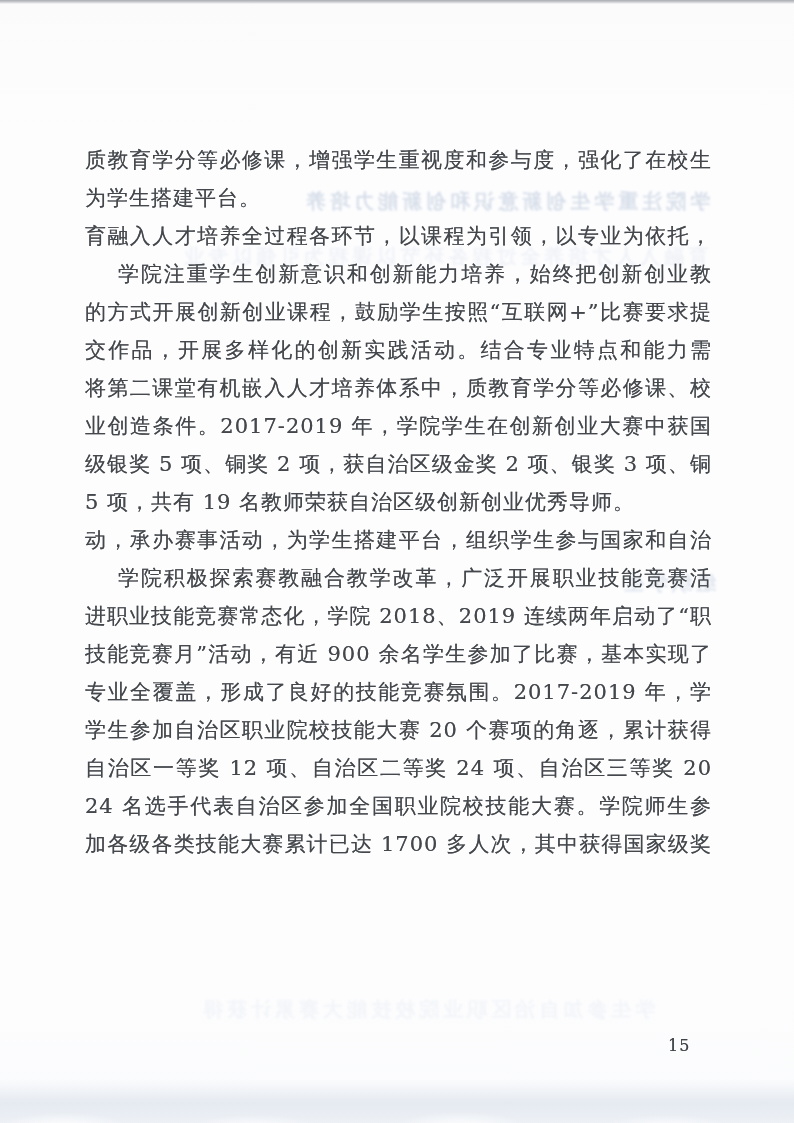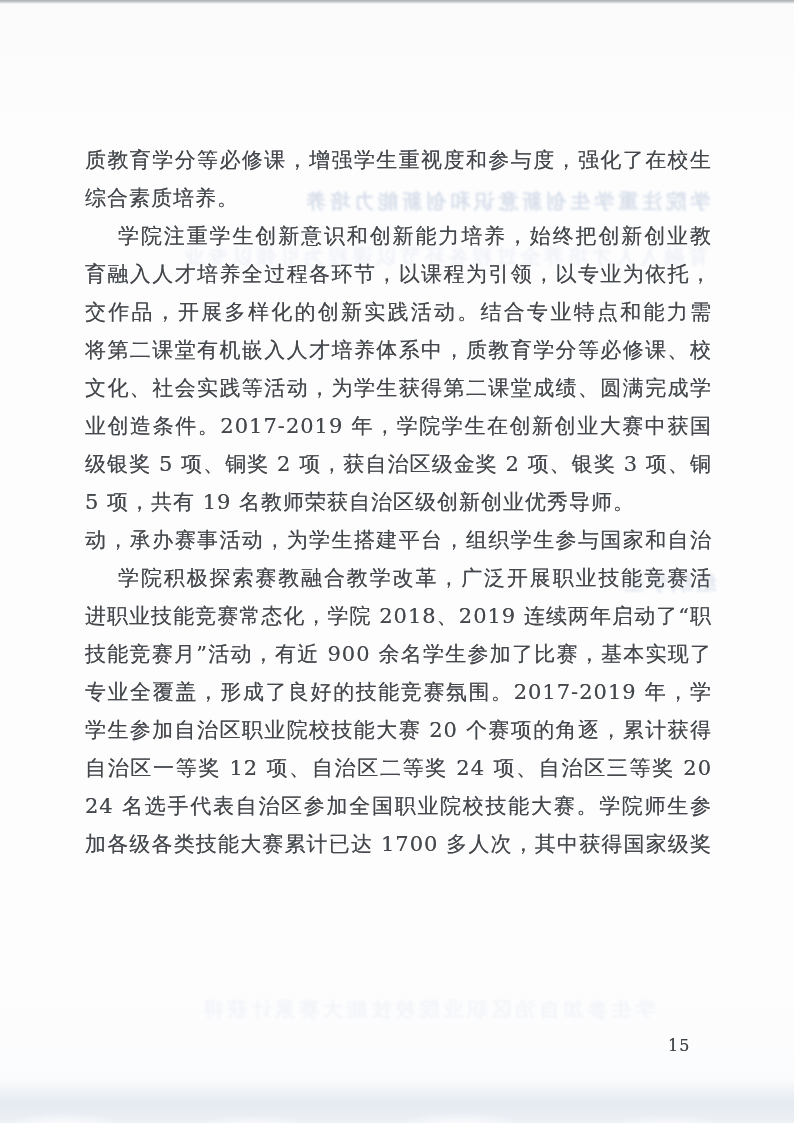--- a/index.html
+++ b/index.html
@@ -83,26 +83,26 @@
 
   <div class="scan-top-edge"></div>
 
   <div class="ghost ghost-1">学院注重学生创新意识和创新能力培养</div>
   <div class="ghost ghost-2">育融入人才培养全过程各环节以课程为引领以专业</div>
   <div class="ghost ghost-3">组织学生</div>
   <div class="ghost ghost-4">学生参加自治区职业院校技能大赛累计获得</div>
 
   <div class="body-text">
     <div class="line">质教育学分等必修课，增强学生重视度和参与度，强化了在校生</div>
-    <div class="line end">综合素质培养。</div>
+    <div class="line end">为学生搭建平台。</div>
+    <div class="line">育融入人才培养全过程各环节，以课程为引领，以专业为依托，</div>
     <div class="line indent">学院注重学生创新意识和创新能力培养，始终把创新创业教</div>
-    <div class="line">育融入人才培养全过程各环节，以课程为引领，以专业为依托，</div>
+    <div class="line">的方式开展创新创业课程，鼓励学生按照“互联网+”比赛要求提</div>
     <div class="line">交作品，开展多样化的创新实践活动。结合专业特点和能力需求，</div>
     <div class="line">将第二课堂有机嵌入人才培养体系中，质教育学分等必修课、校园</div>
-    <div class="line">文化、社会实践等活动，为学生获得第二课堂成绩、圆满完成学</div>
     <div class="line">业创造条件。2017-2019 年，学院学生在创新创业大赛中获国家</div>
     <div class="line">级银奖 5 项、铜奖 2 项，获自治区级金奖 2 项、银奖 3 项、铜奖</div>
     <div class="line end">5 项，共有 19 名教师荣获自治区级创新创业优秀导师。</div>
     <div class="line">动，承办赛事活动，为学生搭建平台，组织学生参与国家和自治</div>
     <div class="line indent">学院积极探索赛教融合教学改革，广泛开展职业技能竞赛活</div>
     <div class="line">进职业技能竞赛常态化，学院 2018、2019 连续两年启动了“职业</div>
     <div class="line">技能竞赛月”活动，有近 900 余名学生参加了比赛，基本实现了</div>
     <div class="line">专业全覆盖，形成了良好的技能竞赛氛围。2017-2019 年，学院</div>
     <div class="line">学生参加自治区职业院校技能大赛 20 个赛项的角逐，累计获得</div>
     <div class="line">自治区一等奖 12 项、自治区二等奖 24 项、自治区三等奖 20 项，</div>

